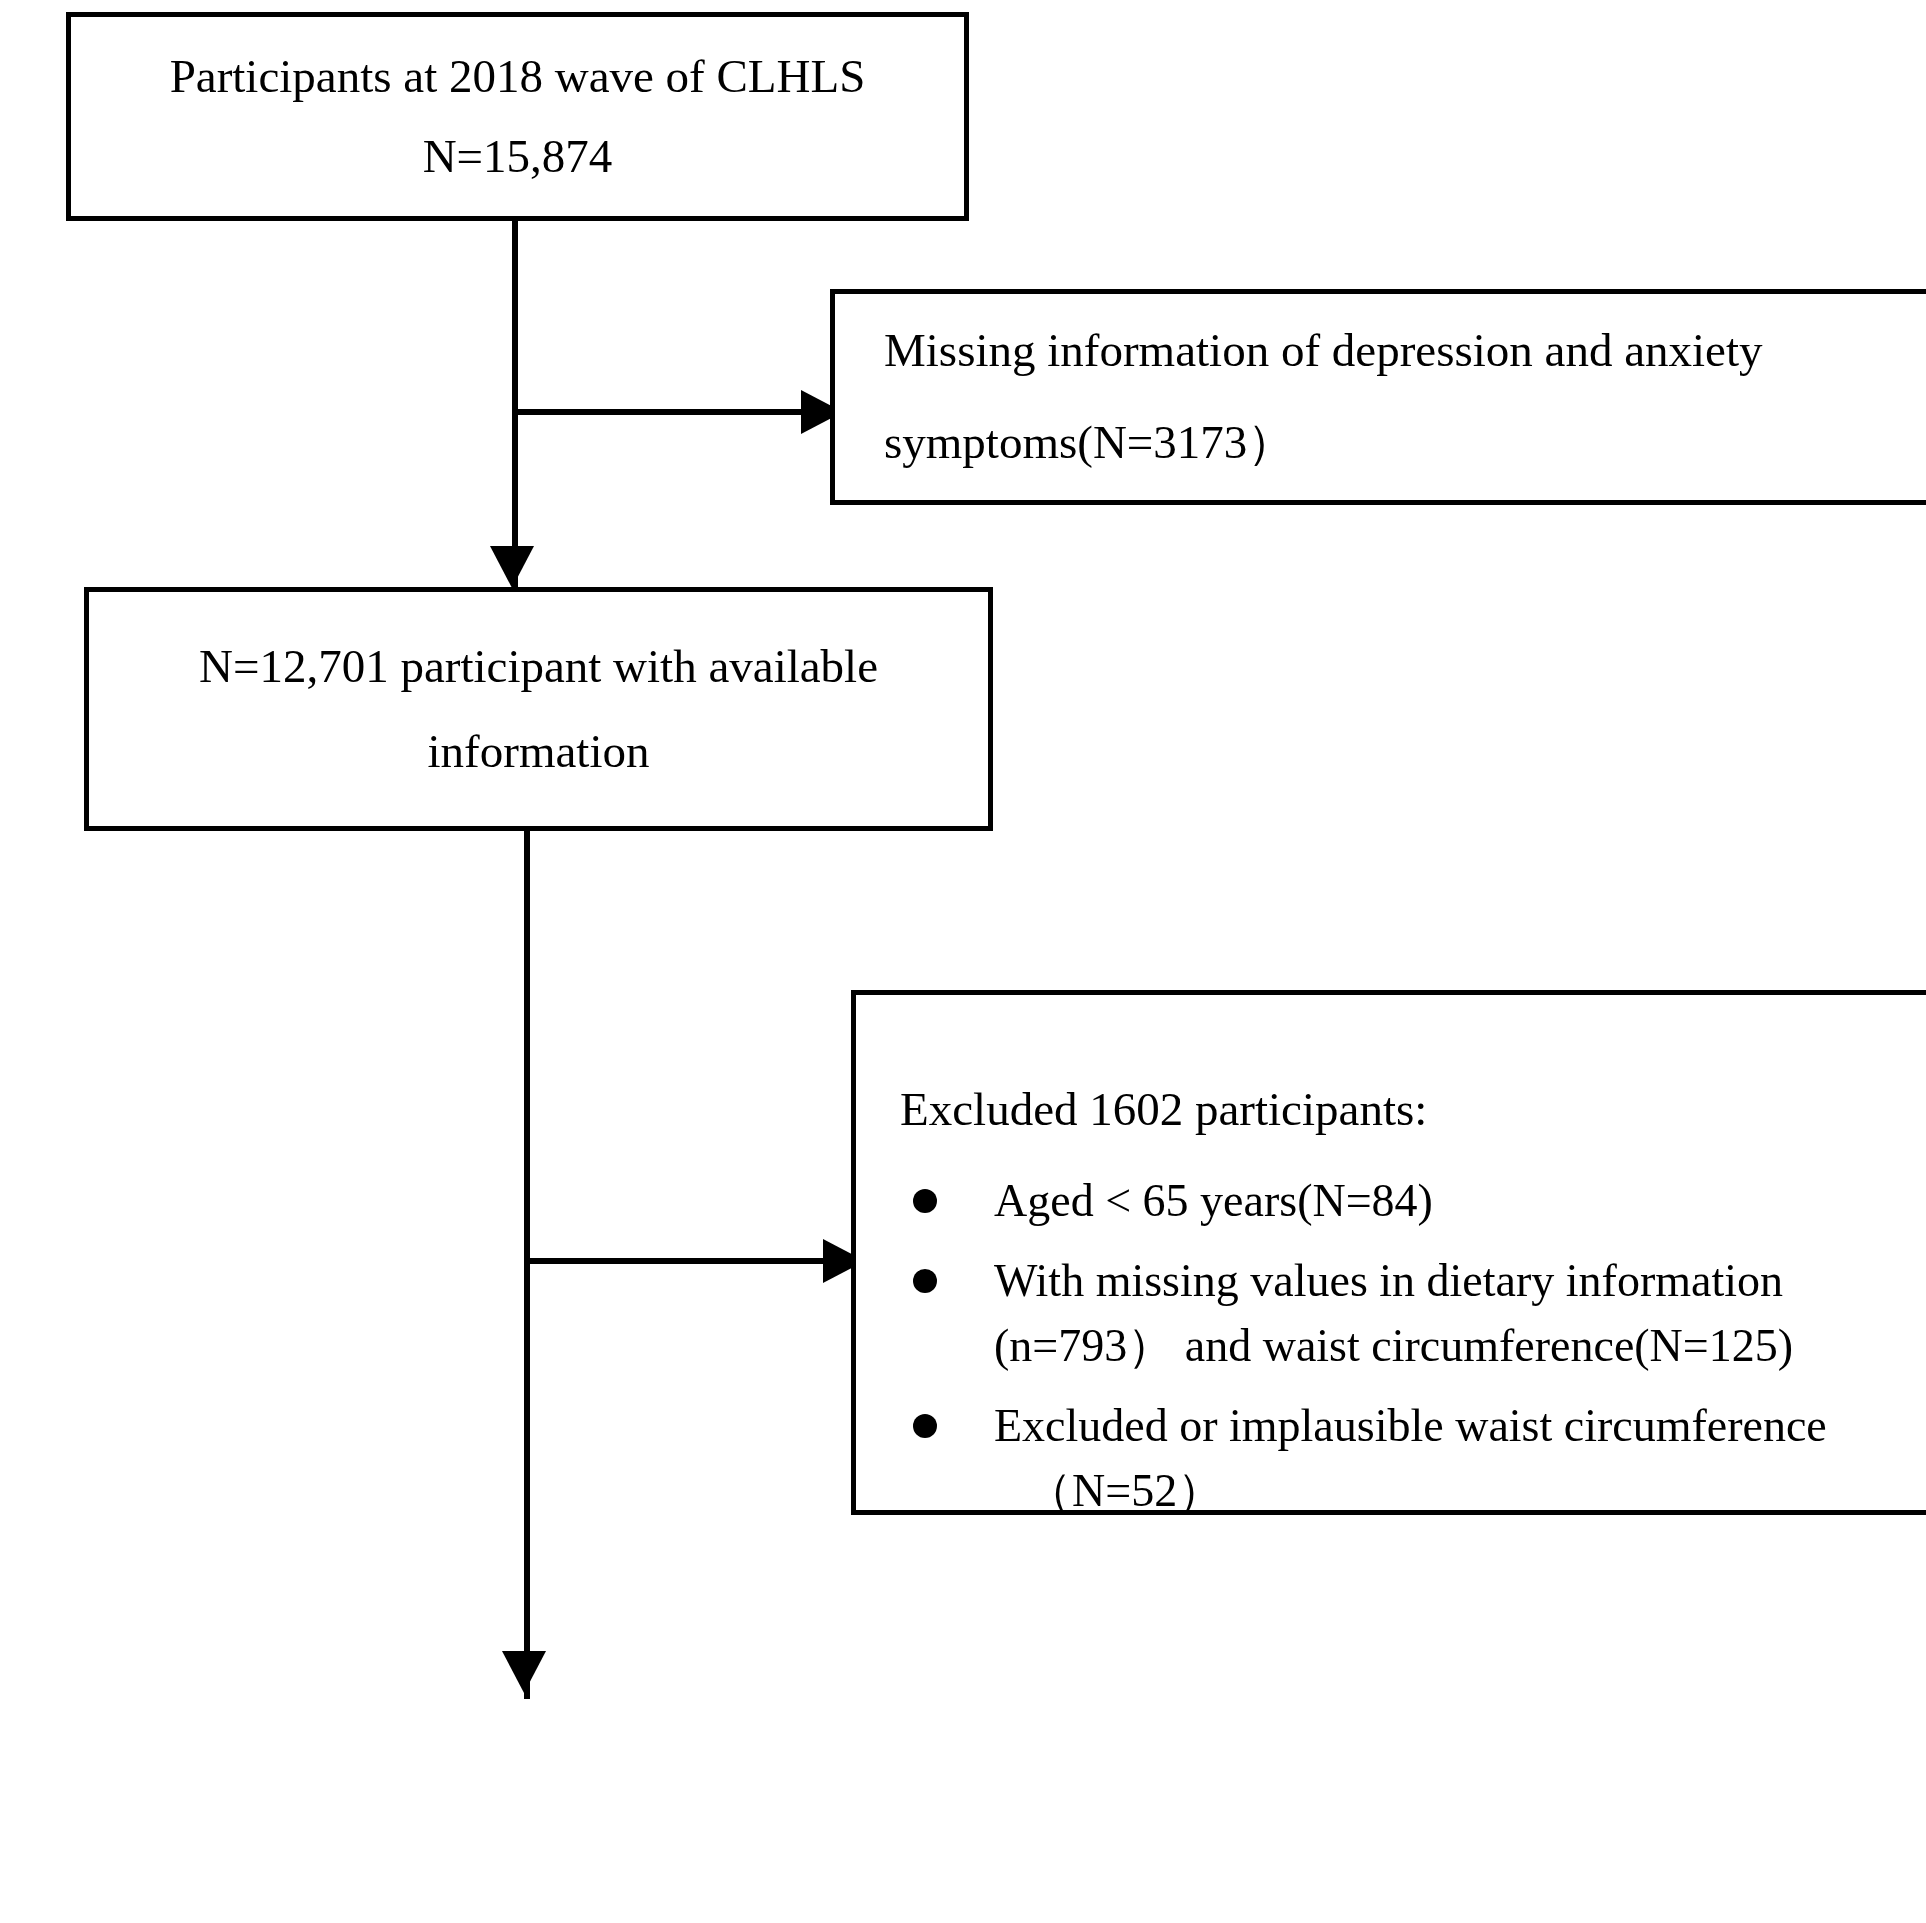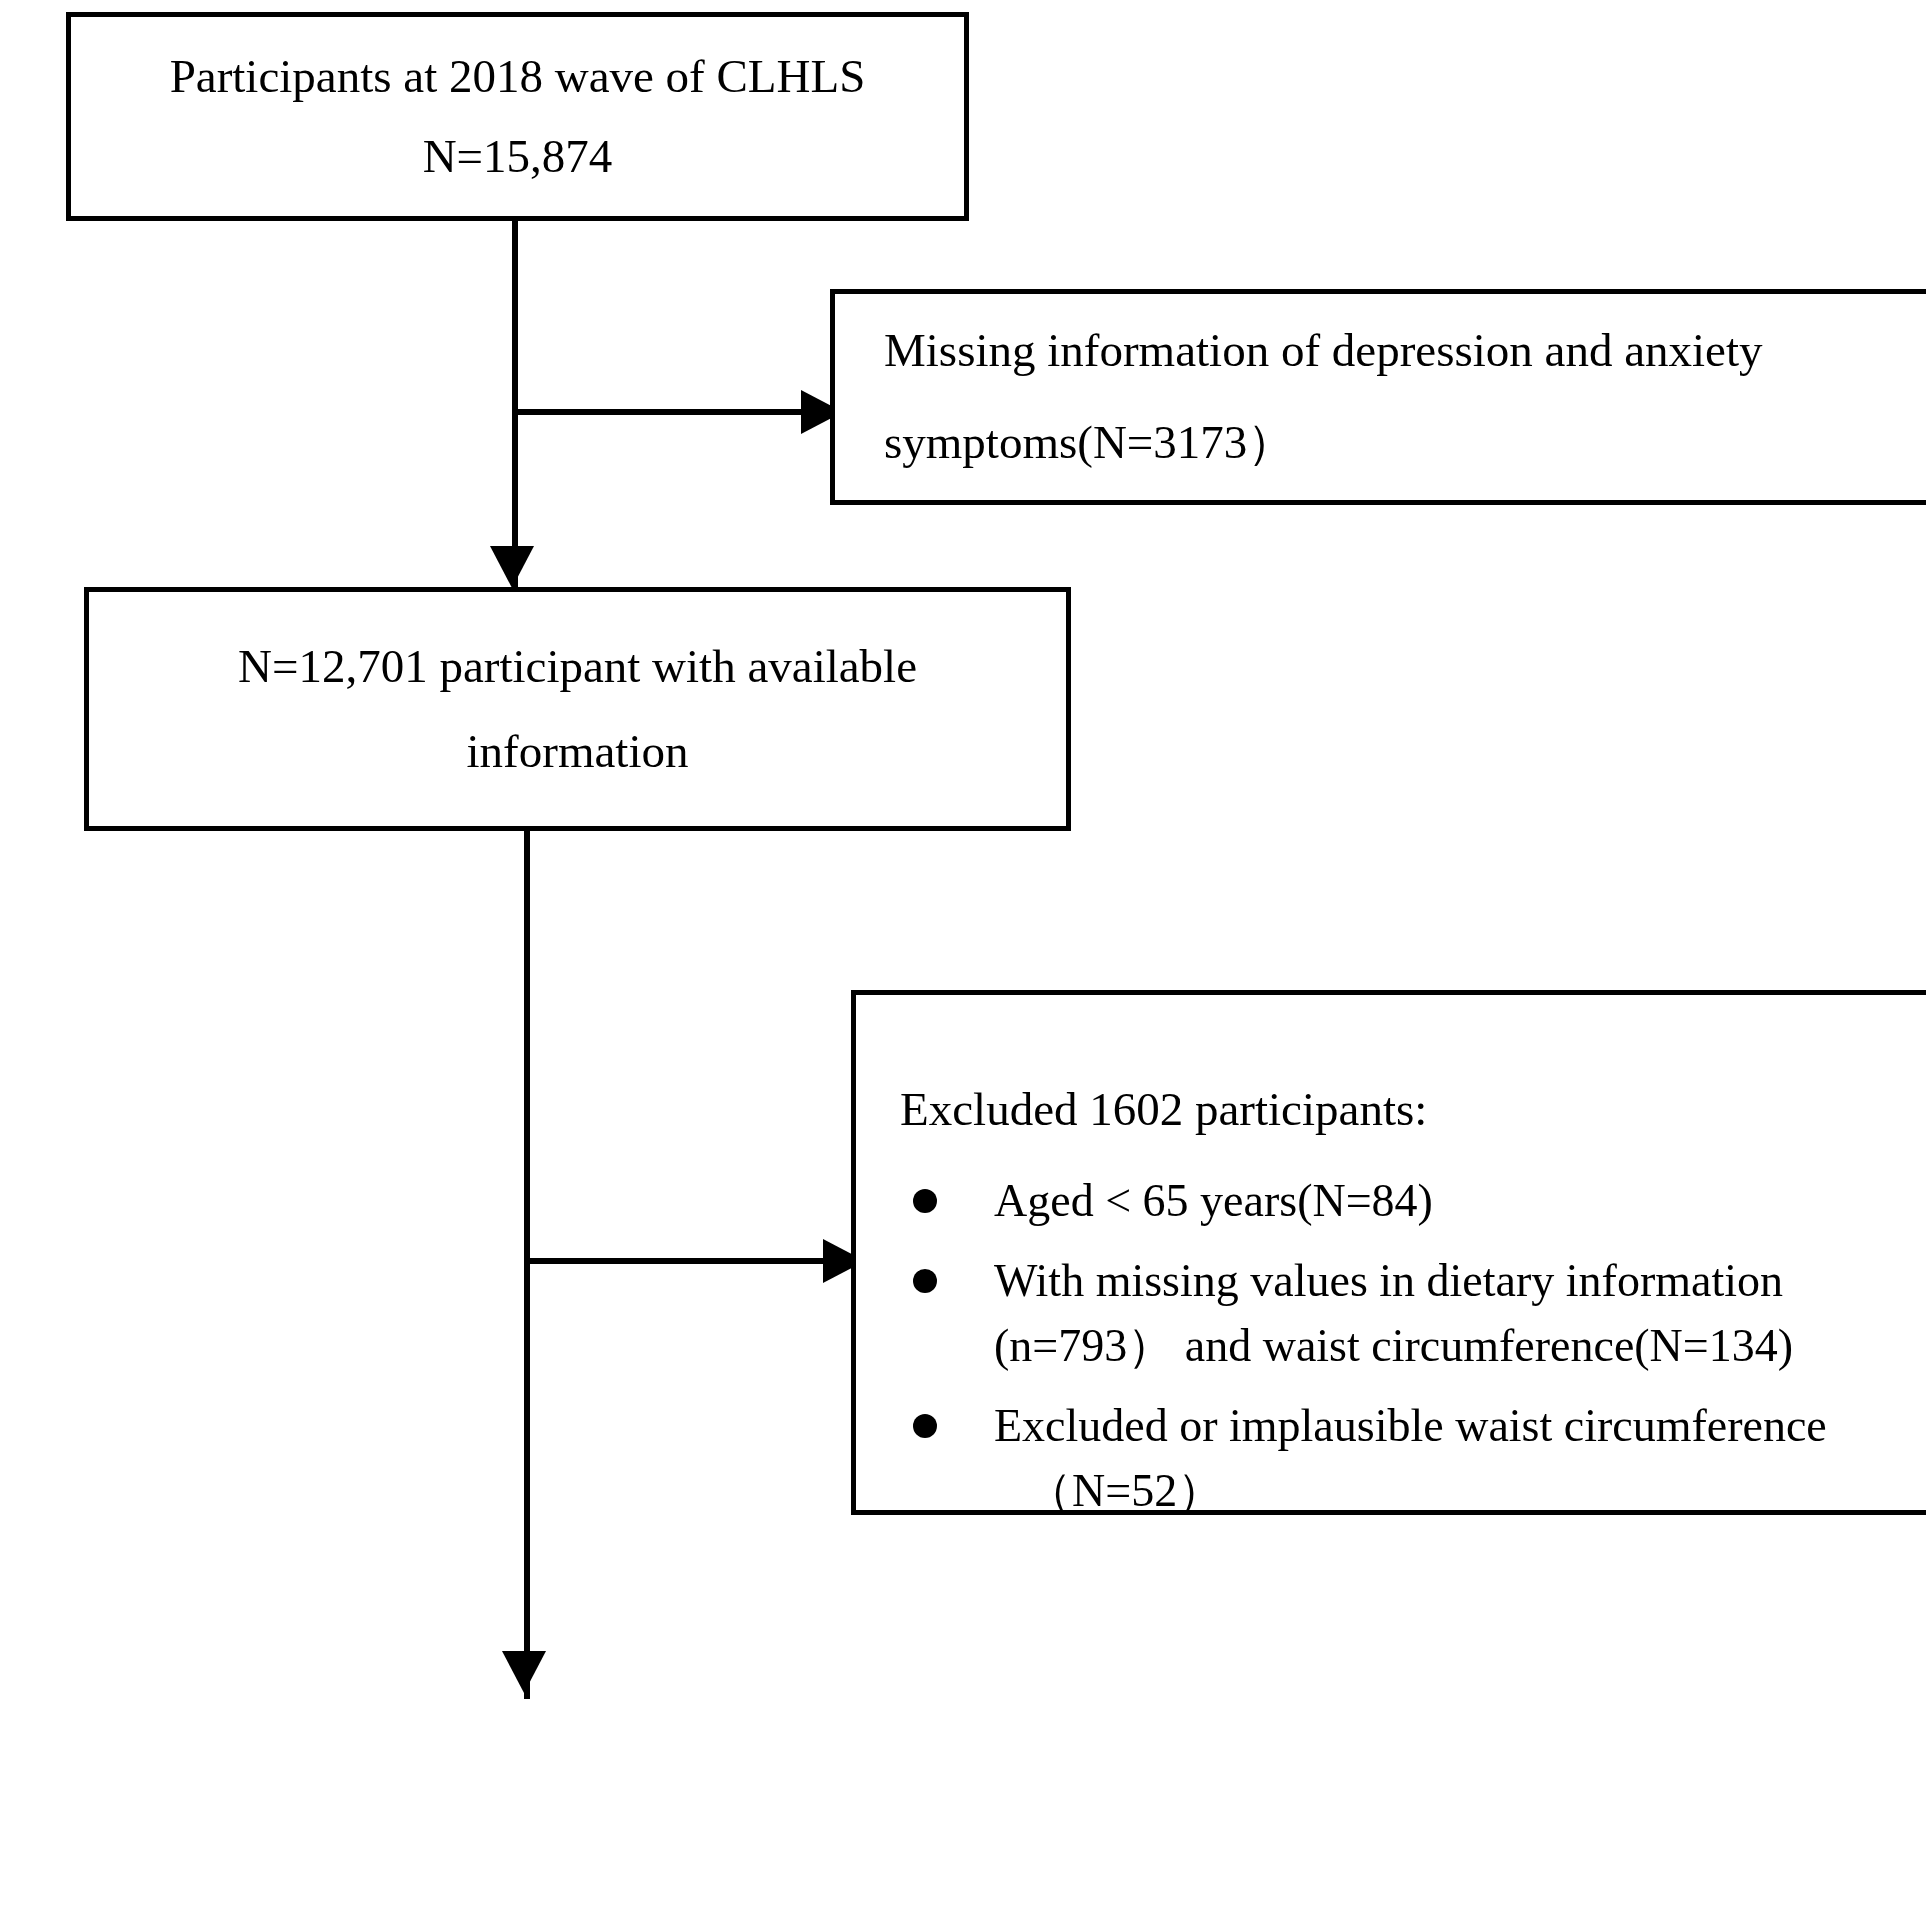--- a/index.html
+++ b/index.html
@@ -47,21 +47,21 @@
     left: 784px; top: 289px;
     width: 1102px; height: 216px;
     align-items: flex-start;
     padding-left: 49px;
     text-align: left;
   }
   #box-exclusion-1 .box-line { line-height: 1.95; }
   
   #box-available {
     left: 38px; top: 587px;
-    width: 987px; height: 244px;
+    width: 909px; height: 244px;
   }
   #box-available .box-line { line-height: 1.80; }
   
   #box-exclusion-2 {
     left: 805px; top: 990px;
     width: 1100px; height: 525px;
     align-items: flex-start;
     justify-content: flex-start;
     padding: 91px 24px 0 44px;
     text-align: left;
@@ -177,21 +177,21 @@
   <div class="flow-box" id="box-exclusion-2">
     <div class="excl-title">Excluded 1602 participants:</div>
     <ul class="excl-list">
       <li class="excl-item">
         <span class="bullet"></span>
         <span class="excl-sub">Aged &lt; 65 years(N=84)</span>
       </li>
       <li class="excl-item">
         <span class="bullet"></span>
         <span class="excl-sub">With missing values in dietary information</span>
-        <span class="excl-sub">(n=793）  and waist circumference(N=134)</span>
+        <span class="excl-sub">(n=793）  and waist circumference(N=125)</span>
       </li>
       <li class="excl-item">
         <span class="bullet"></span>
         <span class="excl-sub">Excluded or implausible waist circumference</span>
         <span class="excl-sub indent">（N=52）</span>
       </li>
     </ul>
   </div>
 
 

